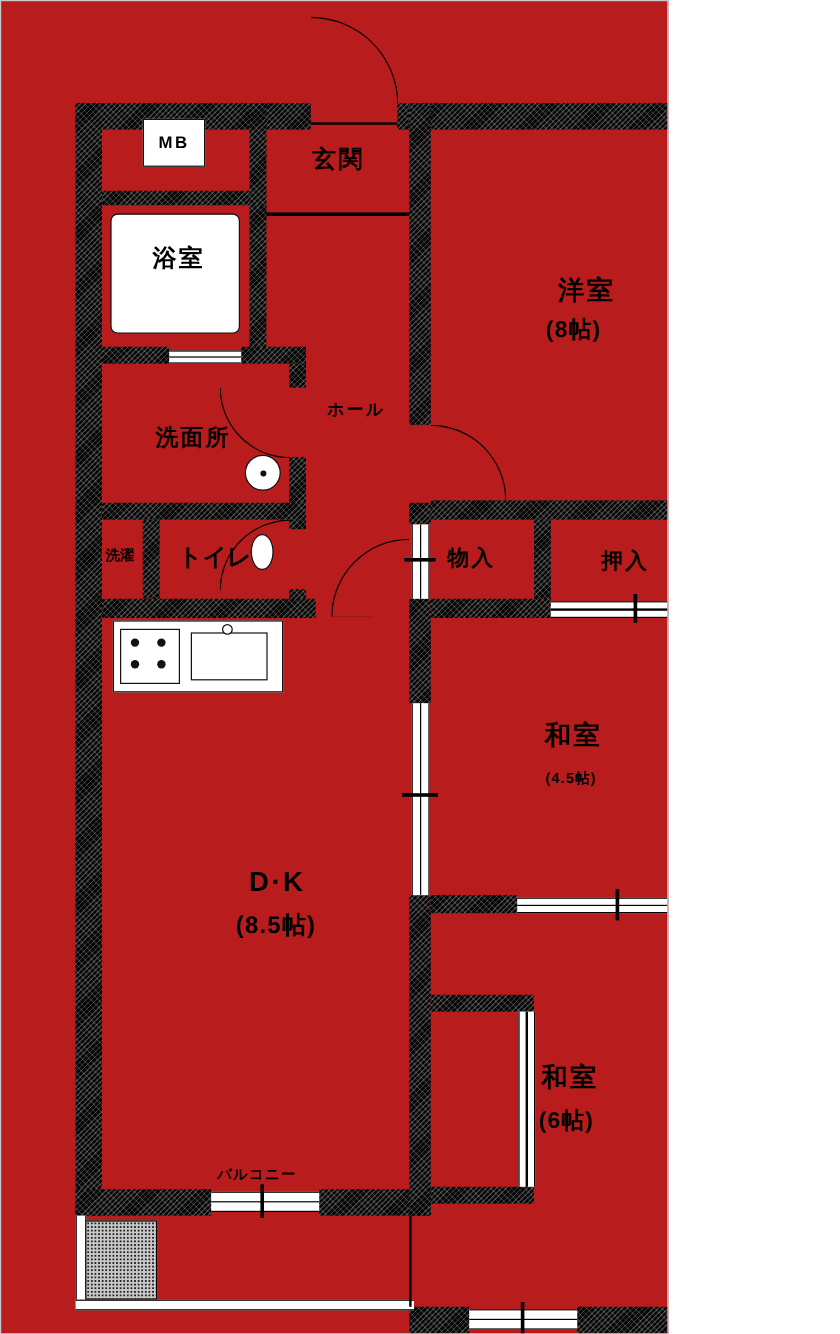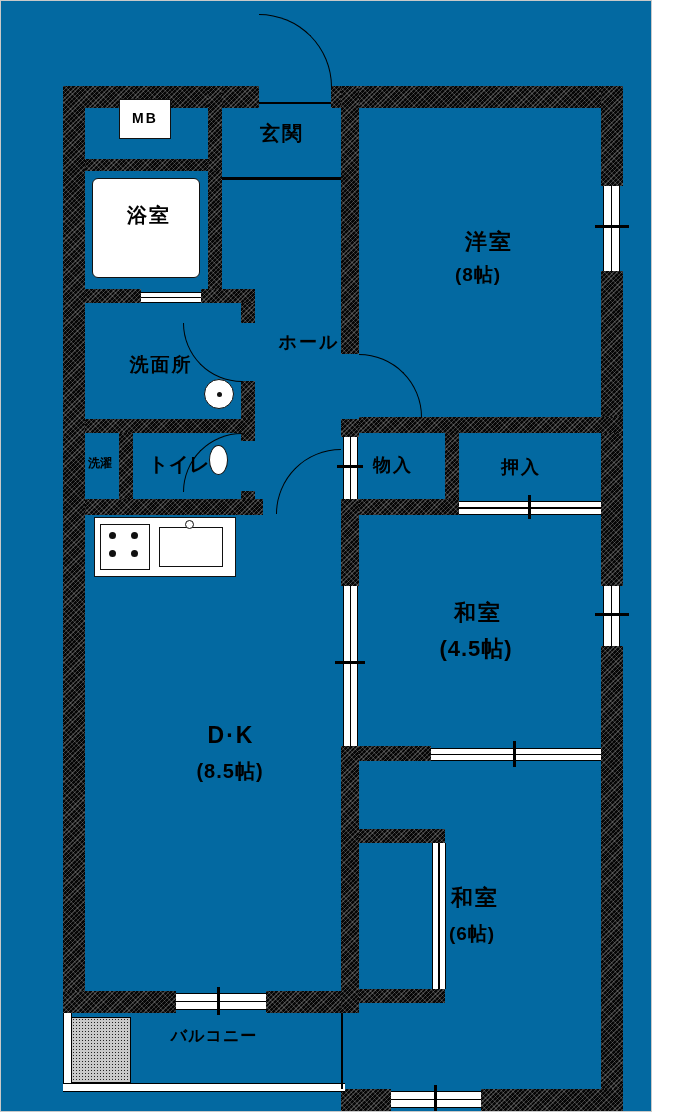--- a/index.html
+++ b/index.html
@@ -1,16 +1,16 @@
 <!DOCTYPE html>
 <html><head>
 <meta charset="utf-8">
 <style>
   html,body{margin:0;padding:0;background:#fff;}
-  .plan{position:relative;width:652px;height:1112px;background:#0369a1;border:1px solid #c9c9c9;box-sizing:border-box;overflow:hidden;
+  .plan{position:relative;width:557px;height:1112px;background:#b91c1c;border:1px solid #c9c9c9;box-sizing:border-box;overflow:hidden;
         font-family:"Liberation Sans","DejaVu Sans",sans-serif;}
   
   .w{position:absolute;background-color:#060606;
      background-image:repeating-linear-gradient(135deg,rgba(255,255,255,.22) 0 1px,transparent 1px 3px),
                       repeating-linear-gradient(45deg,rgba(255,255,255,.14) 0 1px,transparent 1px 4px);}
   
   .winh,.winv{position:absolute;background:#fff;}
   .winh{border-top:1.5px solid #000;border-bottom:1.5px solid #000;}
   .winh::after{content:"";position:absolute;left:0;right:0;top:50%;height:1.5px;margin-top:-1px;background:#000;}
   .winv{border-left:1.5px solid #000;border-right:1.5px solid #000;}
@@ -121,26 +121,26 @@
   <div class="tick" style="left:433px;top:1084px;width:3px;height:28px"></div>
   <div class="tick" style="left:594px;top:224px;width:34px;height:3px"></div>
   <div class="tick" style="left:594px;top:612px;width:34px;height:3px"></div>
 
   <div class="lbl" style="left:144px;top:117px;font-size:14px">MB</div>
   <div class="lbl" style="left:281px;top:132px;font-size:20px">玄関</div>
   <div class="lbl" style="left:148px;top:214px;font-size:20px">浴室</div>
   <div class="lbl" style="left:488px;top:241px;font-size:22px">洋室</div>
   <div class="lbl" style="left:477px;top:274px;font-size:19px;letter-spacing:1px">(8帖)</div>
   <div class="lbl" style="left:160px;top:364px;font-size:19px">洗面所</div>
-  <div class="lbl" style="left:308px;top:341px;font-size:18px">ホール</div>
+  <div class="lbl" style="left:296px;top:341px;font-size:14px">ホール</div>
   <div class="lbl" style="left:99px;top:462px;font-size:12px;letter-spacing:0">洗濯</div>
   <div class="lbl" style="left:178px;top:463px;font-size:20px;letter-spacing:0">トイレ</div>
   <div class="lbl" style="left:392px;top:464px;font-size:18px">物入</div>
   <div class="lbl" style="left:520px;top:466px;font-size:18px">押入</div>
   <div class="lbl" style="left:477px;top:612px;font-size:22px">和室</div>
-  <div class="lbl" style="left:475px;top:648px;font-size:22px;letter-spacing:1px">(4.5帖)</div>
+  <div class="lbl" style="left:475px;top:648px;font-size:12px;letter-spacing:1px">(4.5帖)</div>
   <div class="lbl" style="left:230px;top:734px;font-size:23px">D·K</div>
   <div class="lbl" style="left:229px;top:770px;font-size:20px;letter-spacing:1px">(8.5帖)</div>
   <div class="lbl" style="left:474px;top:897px;font-size:22px">和室</div>
   <div class="lbl" style="left:471px;top:933px;font-size:19px;letter-spacing:1px">(6帖)</div>
-  <div class="lbl" style="left:213px;top:1035px;font-size:16px;letter-spacing:1px">バルコニー</div>
+  <div class="lbl" style="left:213px;top:978px;font-size:12px;letter-spacing:1px">バルコニー</div>
 
 </div>
 
 </body></html>

